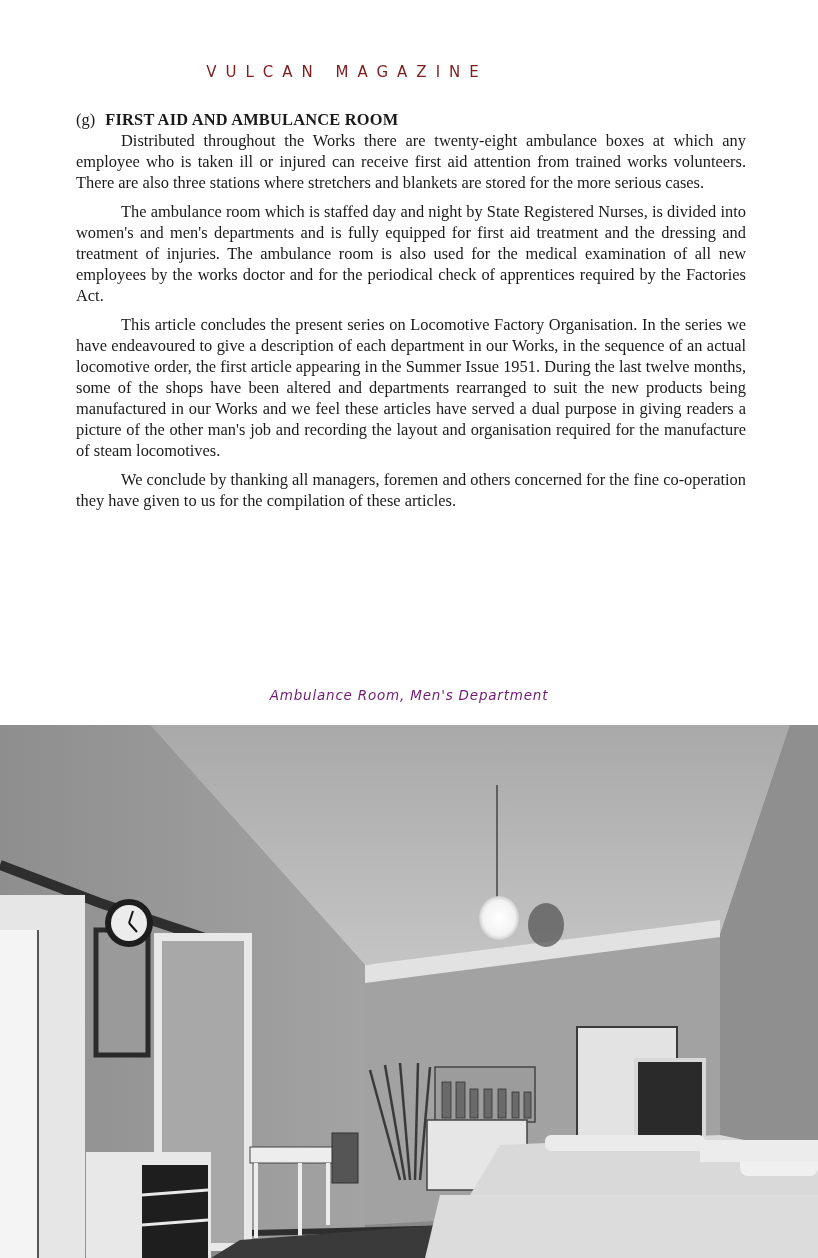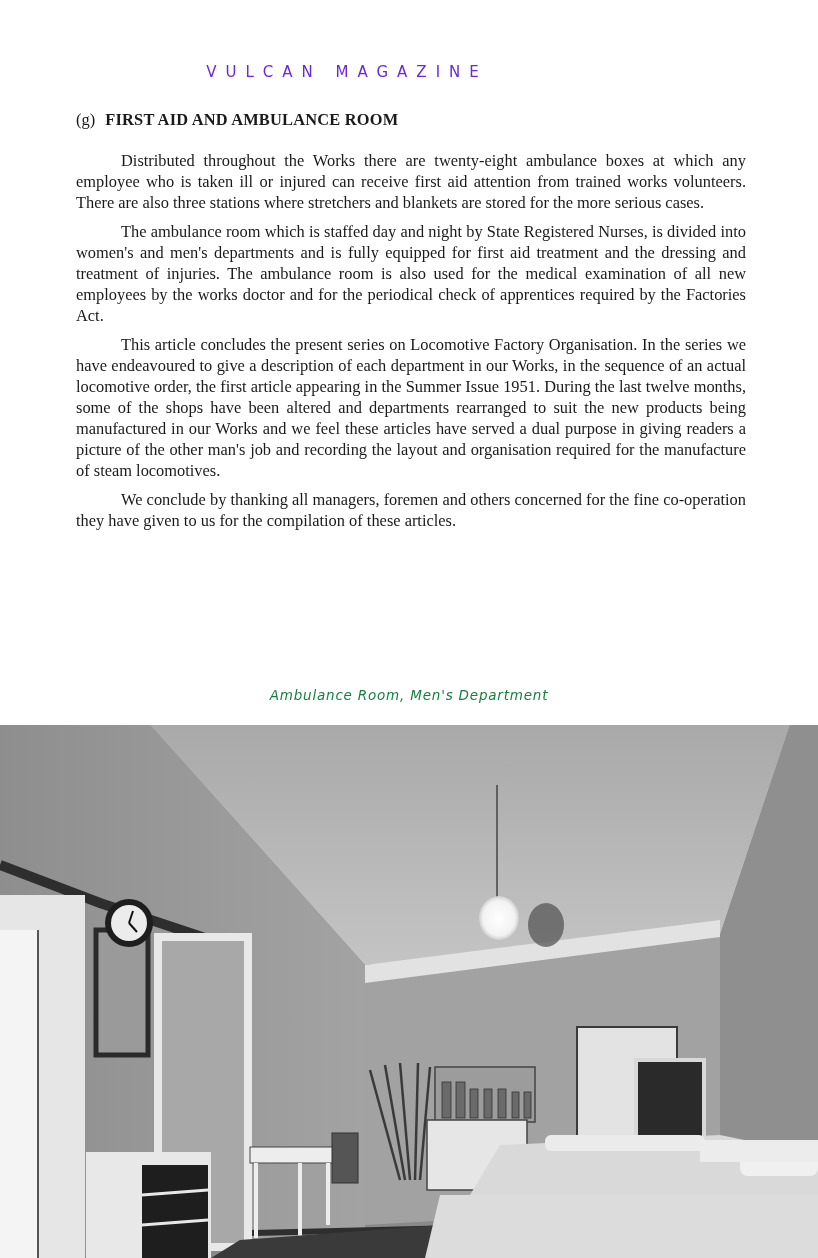--- a/index.html
+++ b/index.html
@@ -3,36 +3,36 @@
   <meta charset="utf-8">
   <style>
     html, body { margin: 0; padding: 0; background: #ffffff; }
     body {
       width: 818px; height: 1258px; position: relative; overflow: hidden;
       font-family: "Liberation Serif", "DejaVu Serif", serif; color: #1a1a1a;
     }
     .running-head {
       position: absolute; top: 63px; left: 0; width: 694px; text-align: center;
       font-family: "DejaVu Sans", "Liberation Sans", sans-serif;
-      font-size: 15px; letter-spacing: 9px; color: #6d28d9; font-weight: normal;
+      font-size: 15px; letter-spacing: 9px; color: #7f1d1d; font-weight: normal;
     }
     .text-block { position: absolute; left: 76px; width: 670px; top: 105px; }
     .para {
       margin: 0 0 8px 0; font-size: 16.4px; line-height: 21px;
       text-align: justify; text-indent: 45px;
     }
     .section-heading {
-      margin: 4px 0 20px 0; font-size: 16.4px; line-height: 21px;
+      margin: 4px 0 0 0; font-size: 16.4px; line-height: 21px;
     }
     .section-heading .marker { font-weight: normal; margin-right: 6px; }
     .section-heading .title { font-weight: bold; letter-spacing: 0.2px; }
     .caption {
       position: absolute; top: 687px; left: 0; width: 818px; text-align: center;
       font-family: "DejaVu Sans", "Liberation Sans", sans-serif;
-      font-style: italic; font-size: 13.5px; letter-spacing: 0.8px; color: #15803d;
+      font-style: italic; font-size: 13.5px; letter-spacing: 0.8px; color: #701a75;
     }
     .photo {
       position: absolute; left: 0; top: 725px; width: 818px; height: 533px;
       overflow: hidden; background: #8a8a8a;
     }
     .photo svg { display: block; }
   </style>
 </head>
 <body>
 

